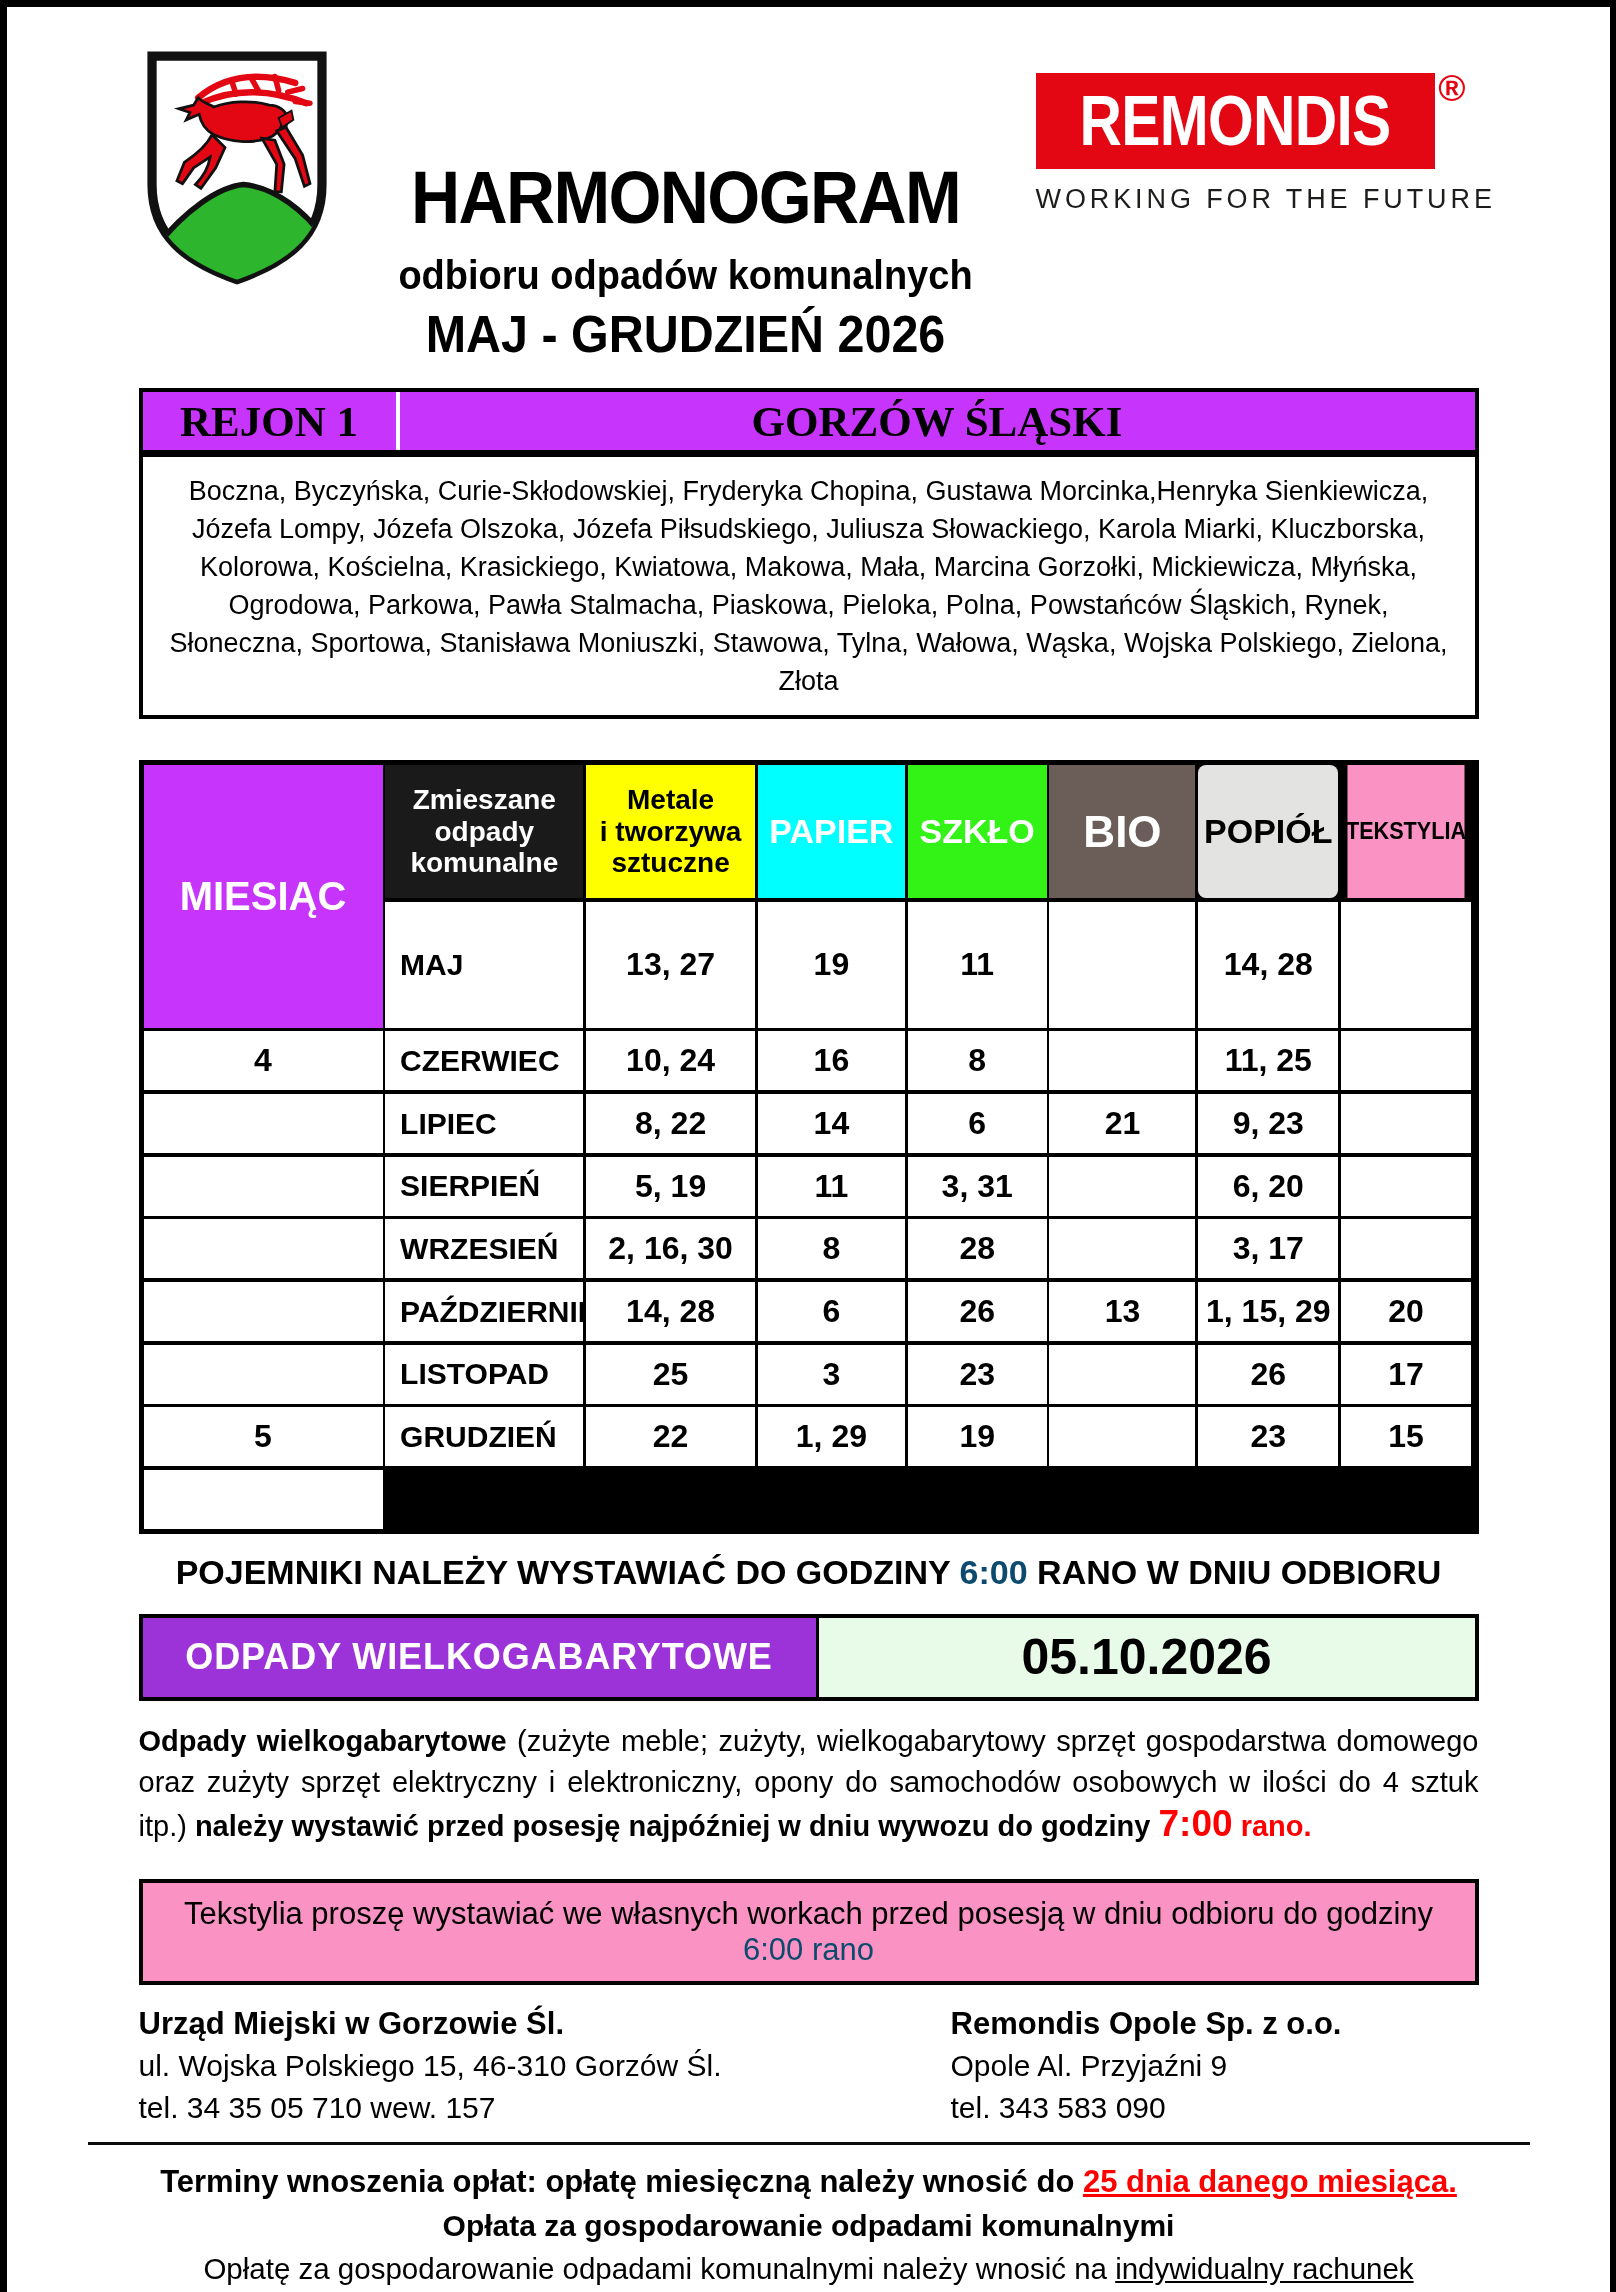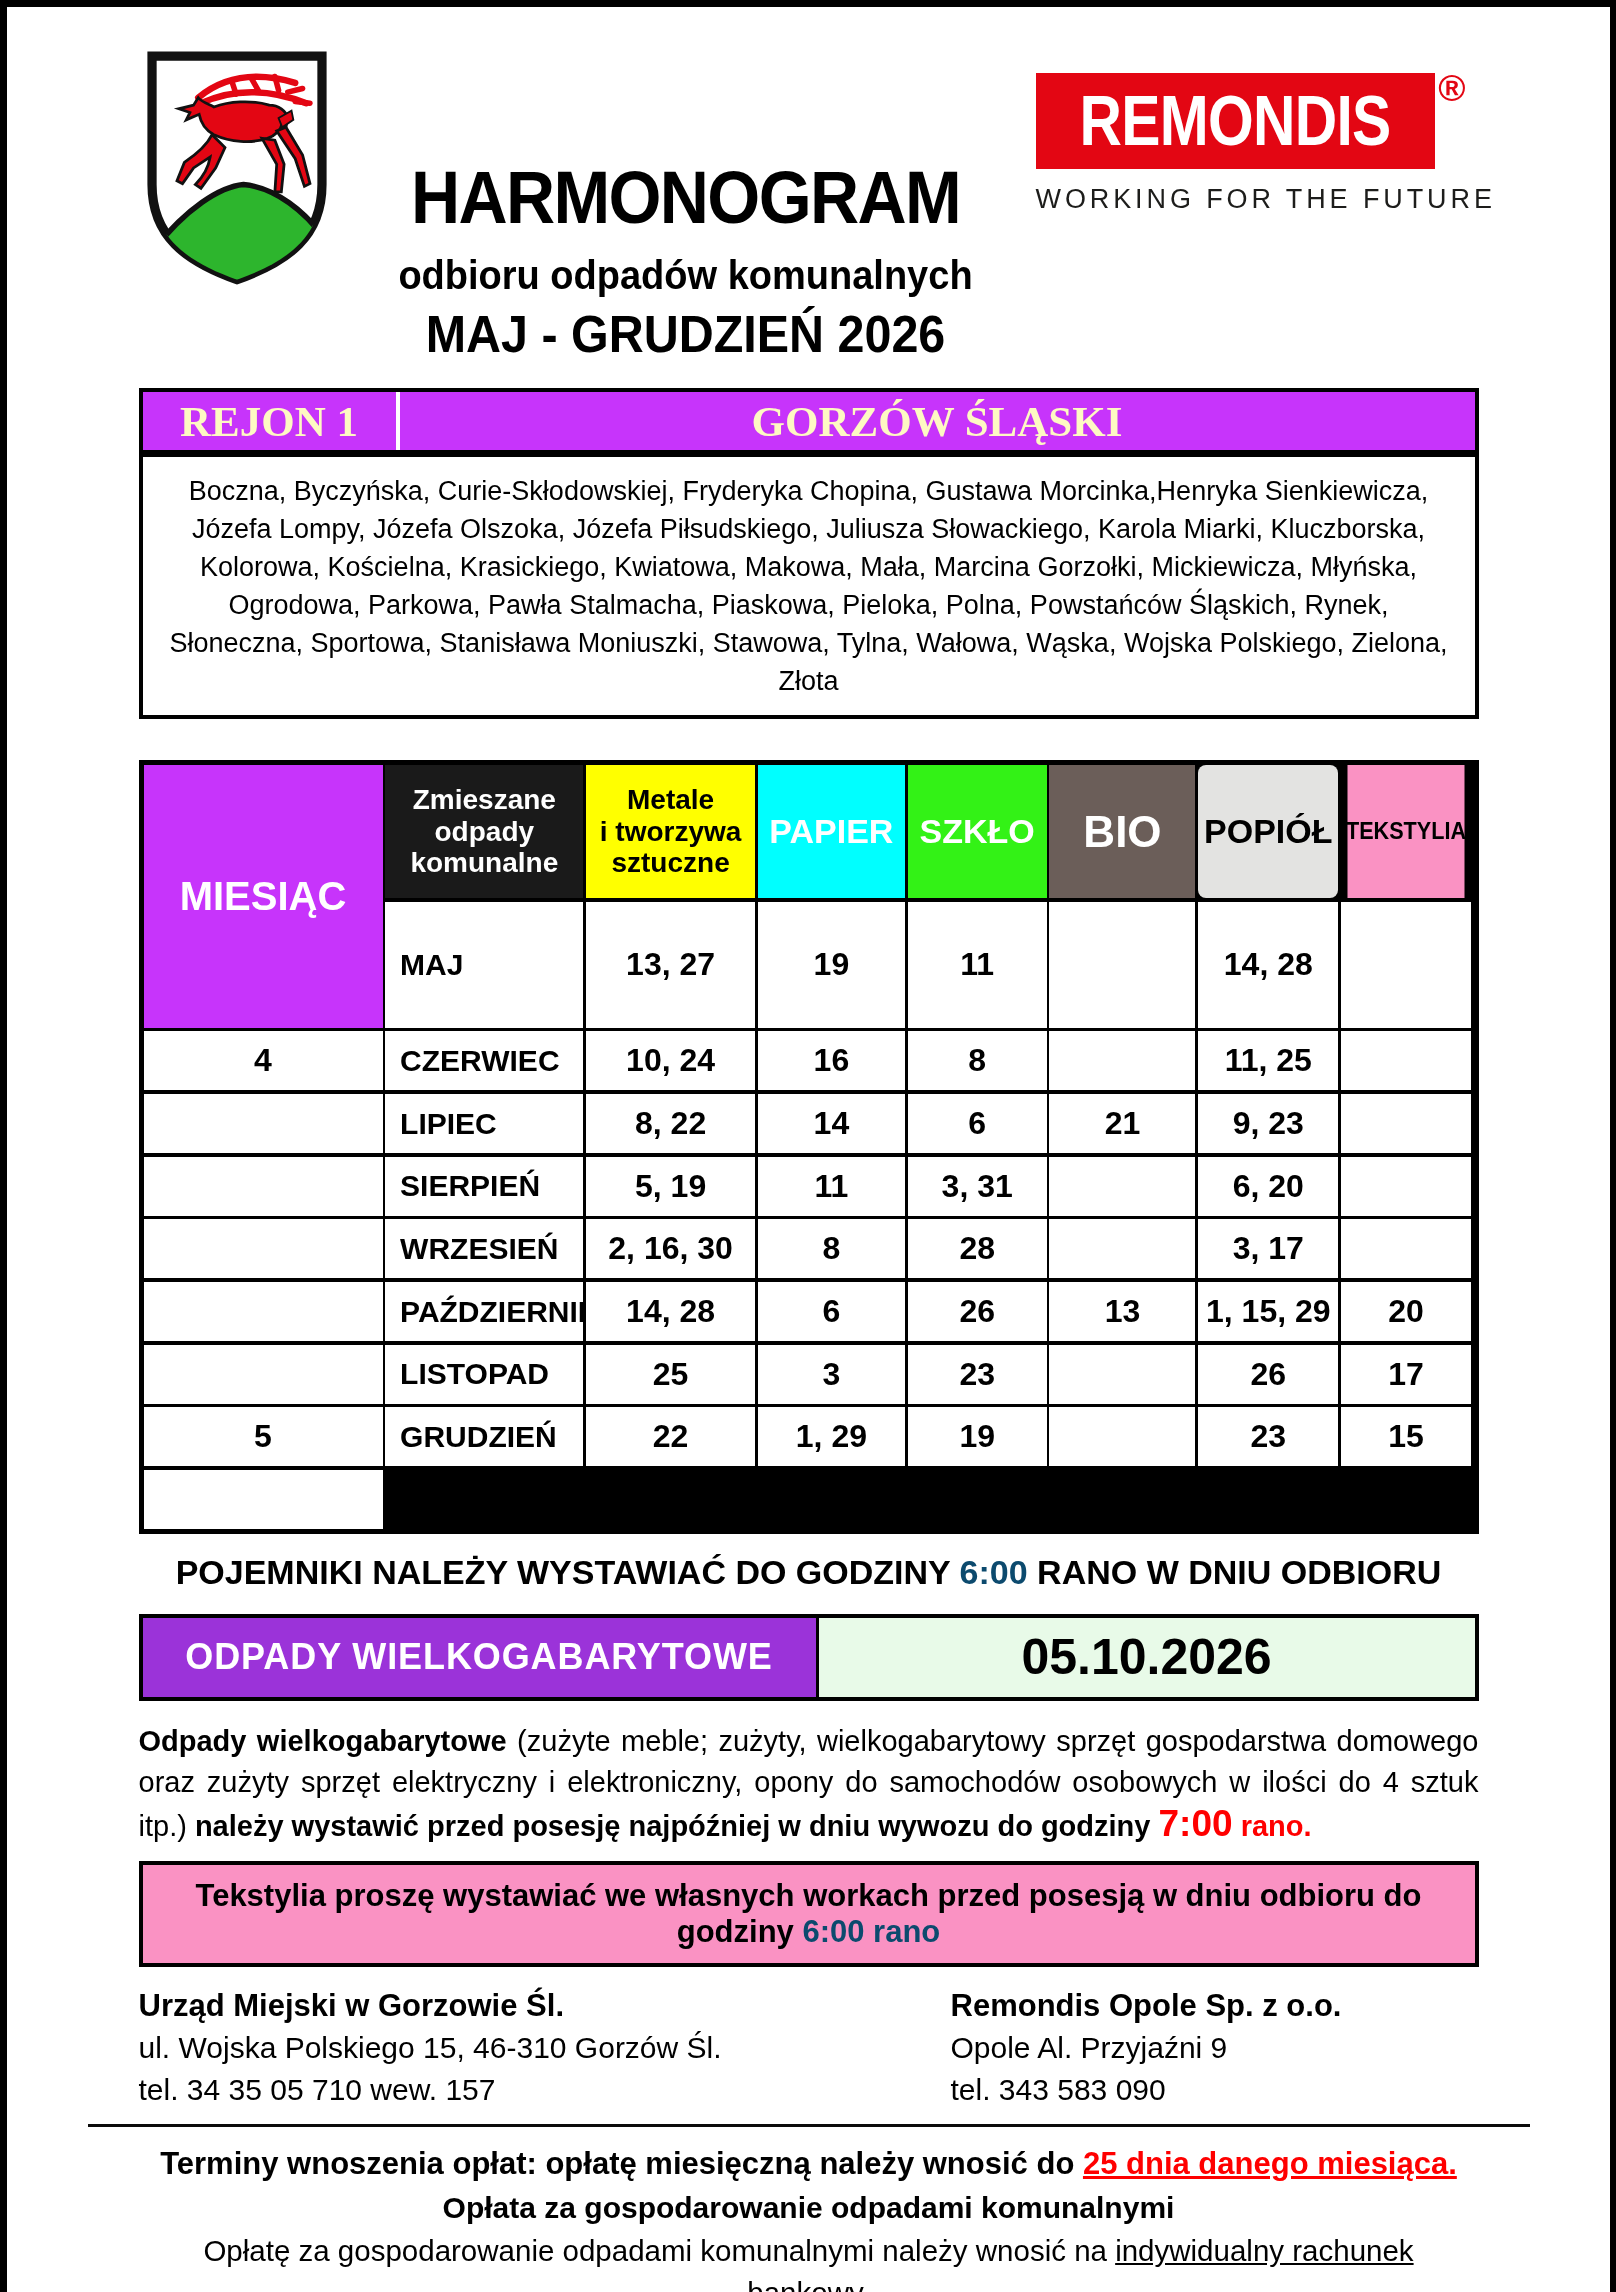--- a/index.html
+++ b/index.html
@@ -17,21 +17,21 @@
   .logo-block { margin-left: auto; width: 443px; padding-top: 11px; margin-top: 16px; }
   .logo-row { display: flex; align-items: flex-start; }
   .logo-box { background: #E30613; width: 399px; height: 96px; display: flex; align-items: center; justify-content: center; }
   .logo-text { color: #fff; font-weight: bold; font-size: 70px; transform: scaleX(0.84); transform-origin: center; letter-spacing: -0.9px; white-space: nowrap; }
   .logo-reg { color: #E30613; font-size: 37px; font-weight: bold; line-height: 31px; margin-left: 3.7px; }
   .logo-tagline { width: 399px; margin-top: 14.8px; font-size: 27px; font-weight: 500; letter-spacing: 3.9px; color: #1d1d1b; white-space: nowrap; }
 
   
   .region-banner { margin-top: 24px; border: 4.6px solid #000; background: #C734FB; height: 66px; display: flex; }
   .region-label { width: 257px; display: flex; align-items: center; justify-content: center; border-right: 4.6px solid #fff; }
-  .region-label span, .region-city span { color: #fef9c3; font-family: "Liberation Serif", serif; font-weight: bold; font-size: 43px; white-space: nowrap; }
+  .region-label span, .region-city span { color: #000000; font-family: "Liberation Serif", serif; font-weight: bold; font-size: 43px; white-space: nowrap; }
   .region-city { flex: 1; display: flex; align-items: center; justify-content: center; }
 
   
   .streets-box { border: 4.6px solid #000; border-top-width: 3.7px; padding: 14.8px 24px; text-align: center; font-size: 27px; line-height: 38px; font-weight: 500; }
 
   
   .schedule { margin-top: 41px; border: 5.5px solid #000; background: #000; display: grid; grid-template-columns: 239px 198px 169px 147px 139px 146px 140px 130px; grid-template-rows: 133px 126px repeat(8, 59px); column-gap: 2.8px; row-gap: 3.7px; }
   .cell { background: #fff; display: flex; align-items: center; justify-content: center; }
   .month-head { grid-row: 1 / 3; background: #C734FB; color: #fff; font-weight: bold; font-size: 40px; }
   .days-head { grid-column: 2 / 9; background: #E8FAE8; flex-direction: column; }
@@ -50,21 +50,21 @@
   .red { color: #0c4a6e; }
   .bulky-banner { border: 4.6px solid #000; height: 87px; display: flex; background: #E8FAE8; }
   .bulky-label { width: 676px; background: #9A35D6; background: #9B33D9; display: flex; align-items: center; justify-content: center; border-right: 3.7px solid #000; }
   .bulky-label span { color: #fff; font-weight: bold; font-size: 36px; letter-spacing: 0.9px; white-space: nowrap; }
   .bulky-date { flex: 1; display: flex; align-items: center; justify-content: center; font-weight: bold; font-size: 50px; }
   .bulky-paragraph { margin-top: 20px; font-size: 29px; line-height: 41px; text-align: justify; }
   .bulky-paragraph .b { font-weight: bold; }
   .bulky-paragraph .big-red { color: #FF0000; font-weight: bold; font-size: 37px; }
   .bulky-paragraph .red-suffix { color: #FF0000; font-weight: bold; }
 
-  .textiles-note { margin-top: 14px; border: 4.6px solid #000; background: #FA92C3; padding: 13px 9.2px; text-align: center; font-size: 31px; font-weight: 700; }
+  .textiles-note { margin-top: 32px; border: 4.6px solid #000; background: #FA92C3; padding: 13px 9.2px; text-align: center; font-size: 31px; font-weight: 400; }
 
   
   .contacts { display: flex; margin-top: 18.5px; }
   .contact-left { flex: 1; }
   .contact-right { width: 528px; }
   .contact-name { font-weight: bold; font-size: 31px; line-height: 42px; }
   .contact-line { font-size: 30px; line-height: 42px; }
 
   .divider { width: 1442px; margin: 13px auto 0; border-top: 3.7px solid #0b0b0b; }
 

